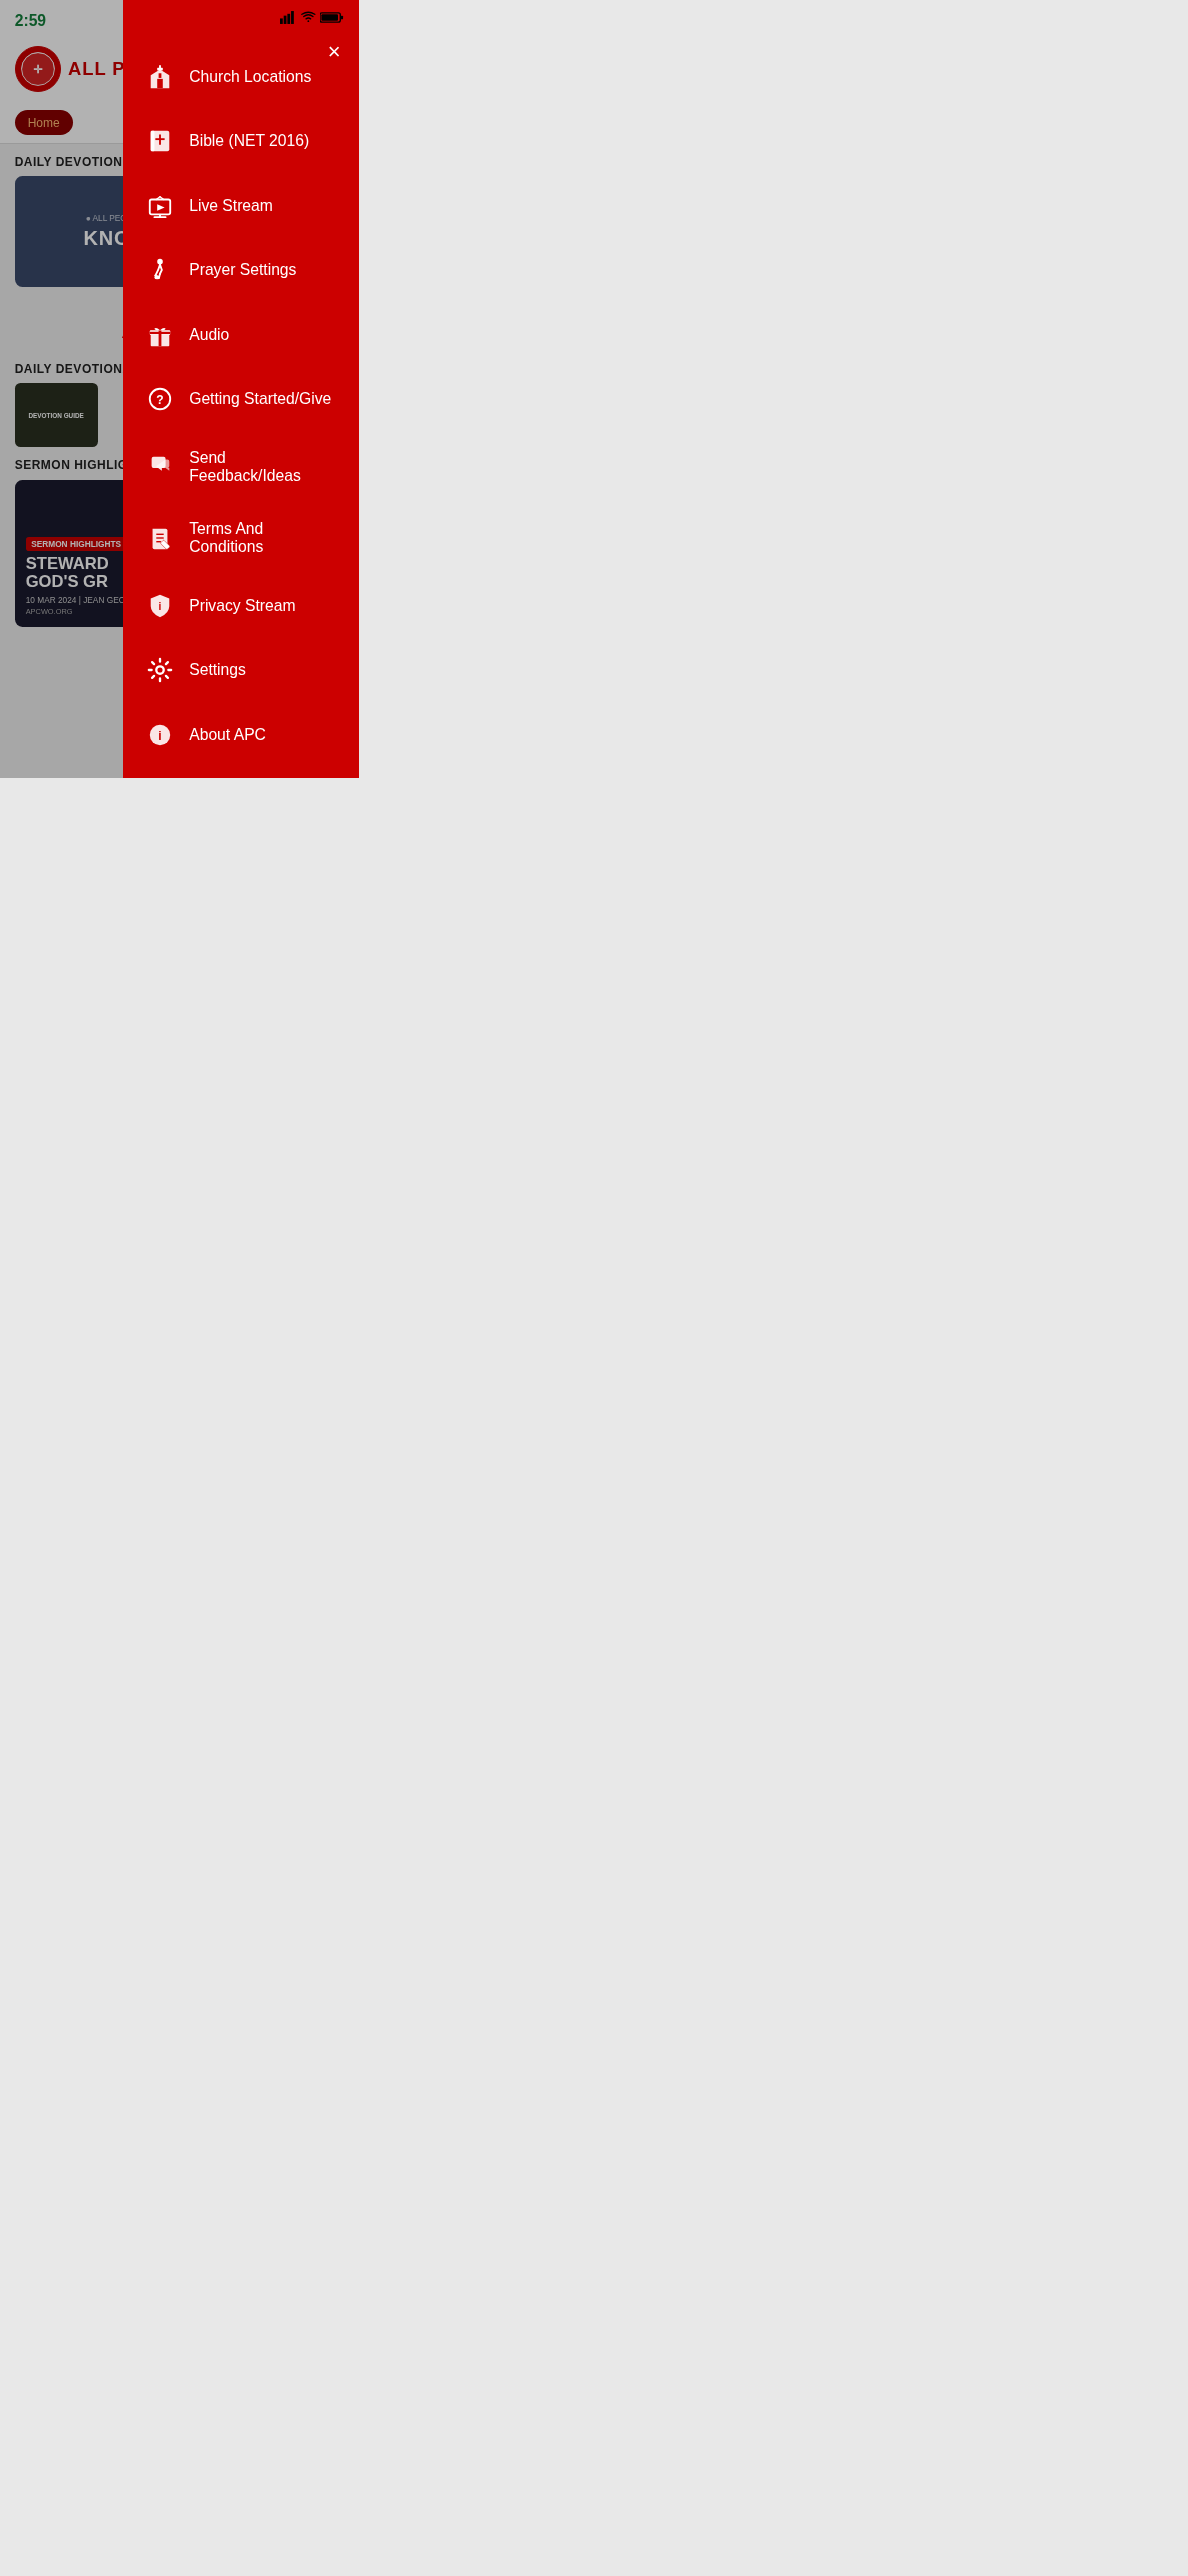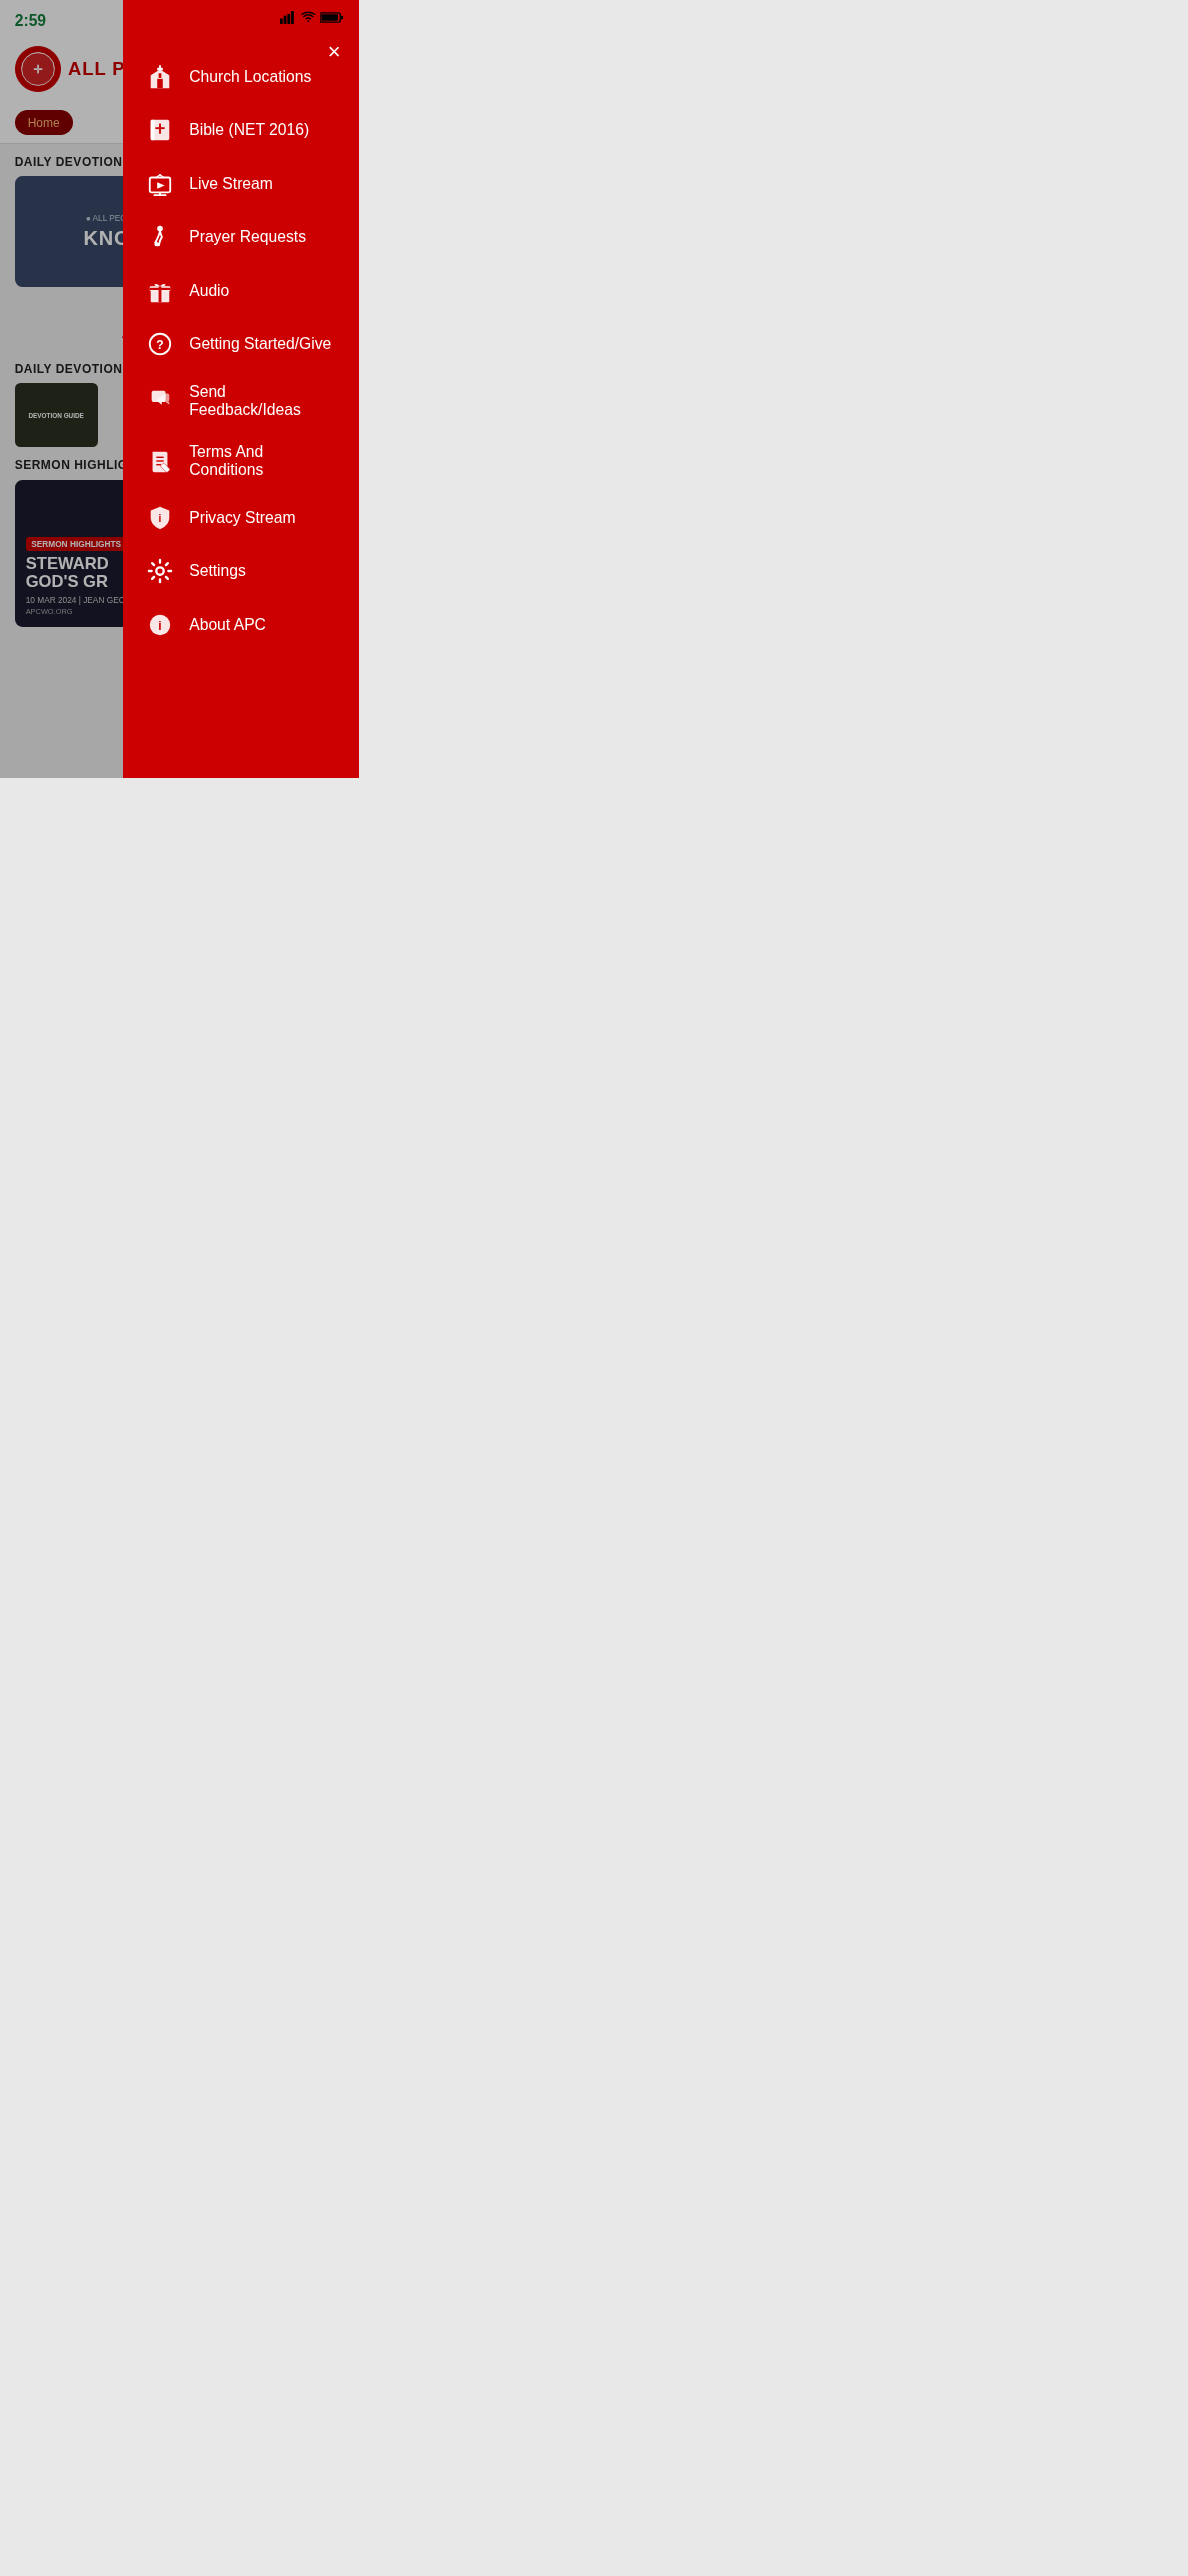--- a/index.html
+++ b/index.html
@@ -227,21 +227,21 @@
       cursor: pointer;
       background: none;
       border: none;
       line-height: 1;
     }
 
     .menu-list {
       list-style: none;
       display: flex;
       flex-direction: column;
-      gap: 0;
+      gap: 11px;
     }
 
     .menu-item {
       display: flex;
       align-items: center;
       gap: 14.7px;
       padding: 12px 0;
       cursor: pointer;
       border-bottom: none;
     }
@@ -405,21 +405,21 @@
       <div class="menu-icon">
         <svg width="26" height="26" viewBox="0 0 28 28" xmlns="http://www.w3.org/2000/svg">
 
           <circle cx="14" cy="5" r="3" fill="white"></circle>
           <path d="M14 8 L12 14 L9 20" stroke="white" stroke-width="2" fill="none" stroke-linecap="round"></path>
           <path d="M14 8 L16 14 L14 18" stroke="white" stroke-width="2" fill="none" stroke-linecap="round"></path>
           <path d="M9 20 L13 22 L14 18" stroke="white" stroke-width="2" fill="none" stroke-linecap="round"></path>
           <ellipse cx="11" cy="22" rx="3" ry="2" fill="white"></ellipse>
         </svg>
       </div>
-      <span class="menu-label">Prayer Requests</span>
+      <span class="menu-label">Prayer Settings</span>
     </li>
 
     <li class="menu-item">
       <div class="menu-icon">
         <svg width="26" height="26" viewBox="0 0 28 28" xmlns="http://www.w3.org/2000/svg">
 
           <rect x="4" y="13" width="20" height="13" rx="1" fill="white" opacity="0.9"></rect>
           <rect x="3" y="9" width="22" height="5" rx="1" fill="white"></rect>
 
           <rect x="12.5" y="9" width="3" height="17" fill="#cc0000"></rect>

